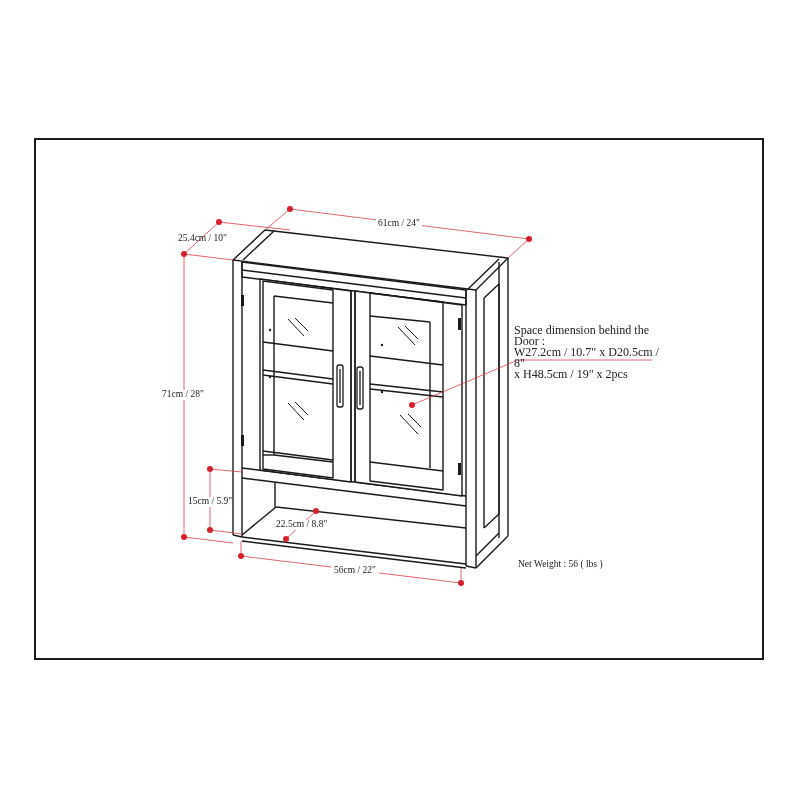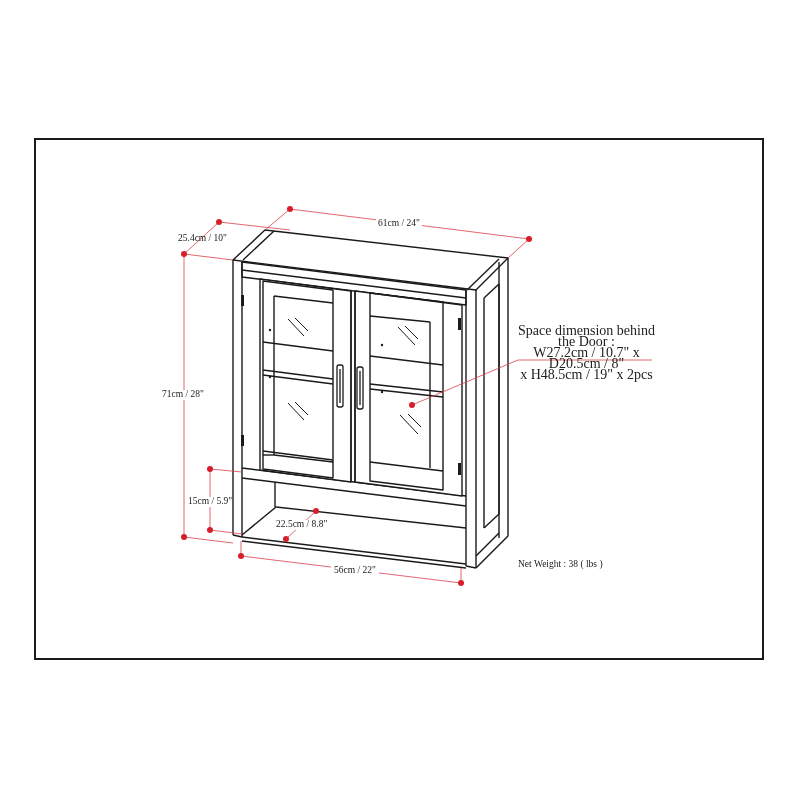--- a/index.html
+++ b/index.html
@@ -1,20 +1,20 @@
 <!DOCTYPE html>
 <html><head>
   <meta charset="utf-8">
   <style>
     html, body { margin: 0; padding: 0; background: #ffffff; }
     body { width: 800px; height: 800px; position: relative; overflow: hidden; font-family: "Liberation Serif", serif; }
     .frame { position: absolute; left: 34px; top: 138px; width: 730px; height: 522px; border: 2px solid #1a1a1a; box-sizing: border-box; }
     svg.drawing { position: absolute; left: 0; top: 0; width: 800px; height: 800px; }
     .lbl { position: absolute; font-size: 9.5px; color: #222; white-space: nowrap; line-height: 1; }
-    .note { position: absolute; font-size: 14px; color: #222; text-align: center; line-height: 11px; }
+    .note { position: absolute; font-size: 12px; color: #222; line-height: 11px; }
   </style>
 </head>
 <body>
 
 <div class="frame"></div>
 
 <svg class="drawing" viewBox="0 0 800 800" xmlns="http://www.w3.org/2000/svg">
 
   <g stroke="#1a1a1a" stroke-width="1.4" fill="none" stroke-linejoin="round">
 
@@ -154,13 +154,13 @@
 <div class="lbl" style="left:188px; top:497px; background:#fff;">15cm / 5.9"</div>
 <div class="lbl" style="left:276px; top:520px; background:#fff;">22.5cm / 8.8"</div>
 <div class="lbl" style="left:331px; top:566px; background:#fff; padding:0 3px;">56cm / 22"</div>
 
 <div class="note" style="left:514px; top:325px; width:145px;">
   <div>Space dimension behind the Door  :</div>
   <div>W27.2cm / 10.7" x D20.5cm / 8"</div>
   <div>x H48.5cm / 19" x 2pcs</div>
 </div>
 
-<div class="lbl" style="left:518px; top:560px;">Net Weight : 38 ( lbs )</div>
+<div class="lbl" style="left:518px; top:560px;">Net Weight : 56 ( lbs )</div>
 
 </body></html>

